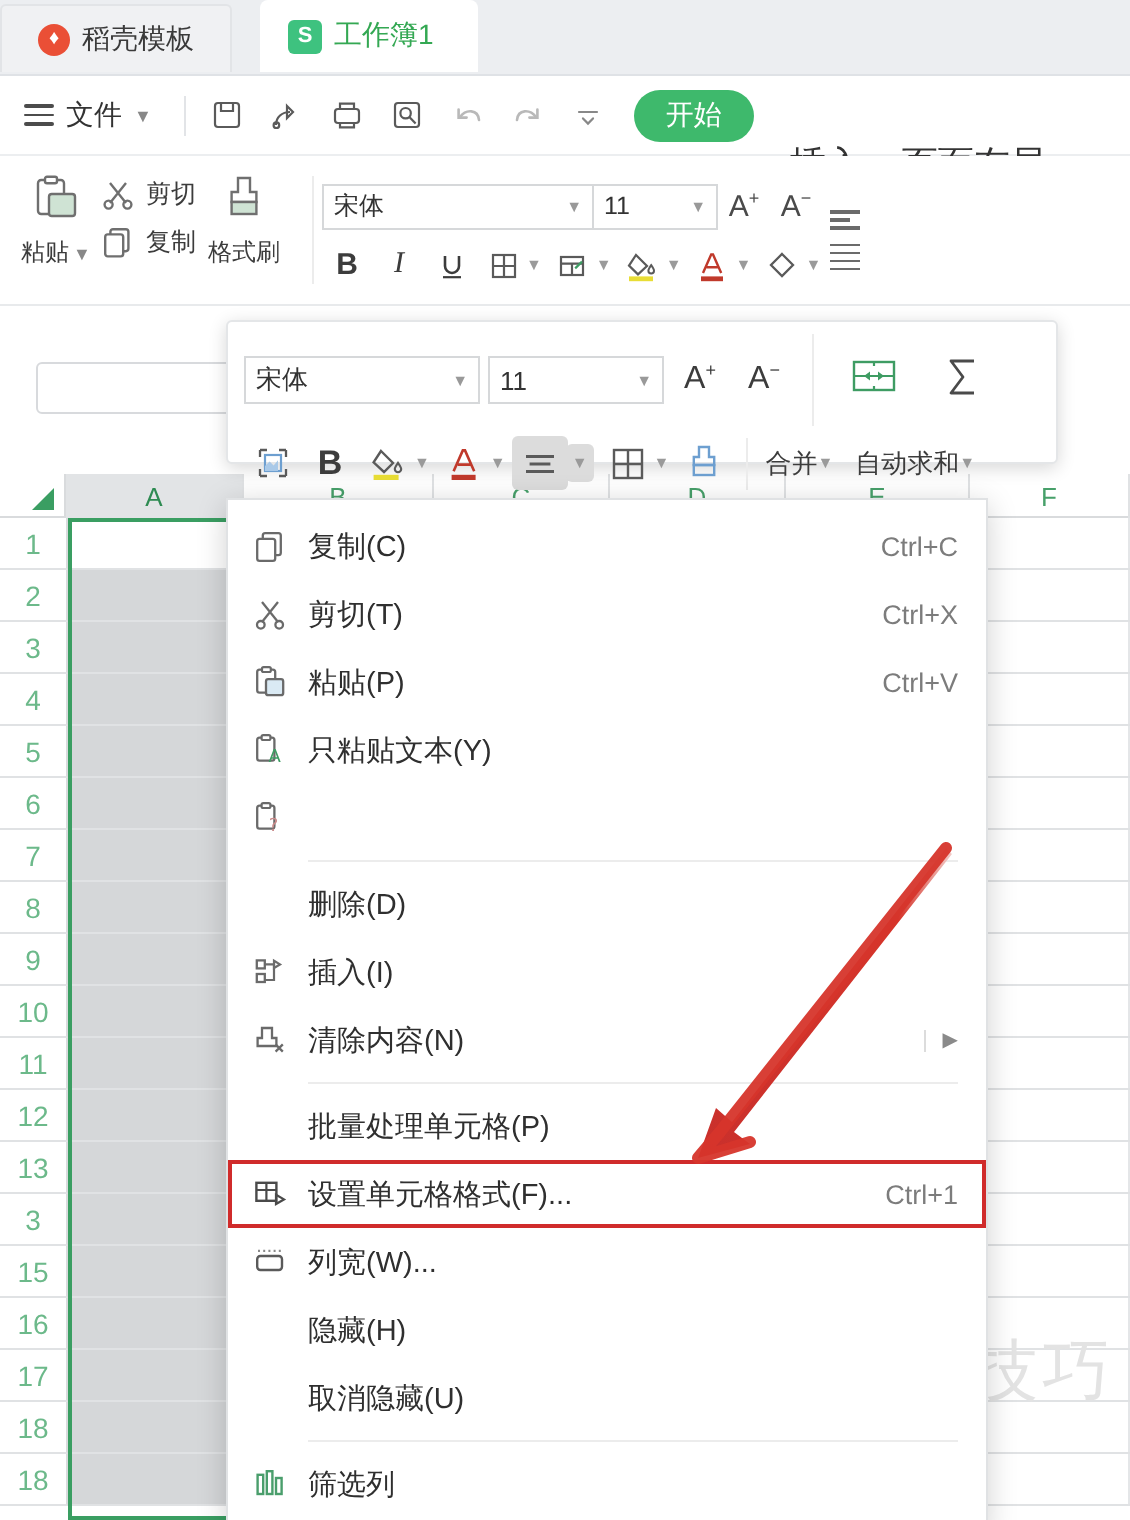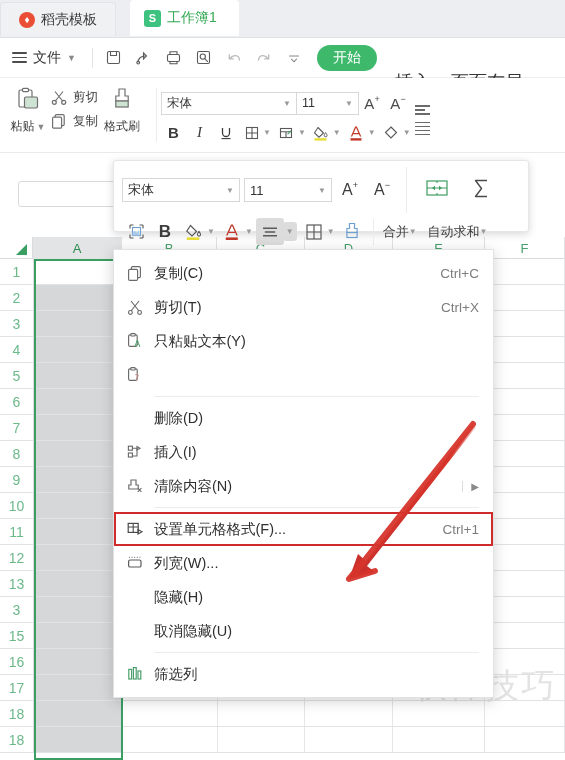--- a/index.html
+++ b/index.html
@@ -695,20 +695,31 @@
             <circle cx="4.4" cy="14.4" r="1.9" fill="none" stroke="#6a6a6a" stroke-width="1.15"></circle>
             <circle cx="13.6" cy="14.4" r="1.9" fill="none" stroke="#6a6a6a" stroke-width="1.15"></circle>
           </svg>
         </span>
         <span class="tx">剪切(T)</span>
         <span class="sc">Ctrl+X</span>
       </div>
       <div class="ci">
         <span class="ic">
           <svg width="18" height="18" viewBox="0 0 18 18">
+            <rect x="2.6" y="2.8" width="9" height="11.5" rx="1.2" fill="none" stroke="#6a6a6a" stroke-width="1.15"></rect>
+            <rect x="5" y="1.6" width="4.4" height="2.4" rx=".8" fill="#fff" stroke="#6a6a6a" stroke-width="1.1"></rect>
+            <rect x="7" y="7.6" width="8.6" height="8" rx="1.1" fill="#daeaf4" stroke="#6a6a6a" stroke-width="1.15"></rect>
+          </svg>
+        </span>
+        <span class="tx">粘贴(P)</span>
+        <span class="sc">Ctrl+V</span>
+      </div>
+      <div class="ci">
+        <span class="ic">
+          <svg width="18" height="18" viewBox="0 0 18 18">
             <rect x="2.6" y="2.8" width="8.6" height="11.5" rx="1.2" fill="none" stroke="#6a6a6a" stroke-width="1.15"></rect>
             <rect x="4.8" y="1.6" width="4.4" height="2.4" rx=".8" fill="#fff" stroke="#6a6a6a" stroke-width="1.1"></rect>
             <text x="8.2" y="15" font-size="9" fill="#3e9c63" font-family="DejaVu Sans">A</text>
           </svg>
         </span>
         <span class="tx">只粘贴文本(Y)</span>
       </div>
       <div class="ci">
         <span class="ic">
           <svg width="18" height="18" viewBox="0 0 18 18">
@@ -737,20 +748,23 @@
         <span class="ic">
           <svg width="18" height="18" viewBox="0 0 18 18">
             <path d="M5 3h5v5h2.2v4H2.8V8H5z" fill="none" stroke="#6a6a6a" stroke-width="1.15"></path>
             <path d="M11.8 11.2l3.6 3.6M15.4 11.2l-3.6 3.6" stroke="#6a6a6a" stroke-width="1.15"></path>
           </svg>
         </span>
         <span class="tx">清除内容(N)</span>
         <span class="sub">▶</span>
       </div>
       <div class="cdiv"></div>
+      <div class="ci noicon">
+        <span class="tx">批量处理单元格(P)</span>
+      </div>
       <div class="ci hl">
         <span class="ic">
           <svg width="18" height="18" viewBox="0 0 18 18">
             <rect x="2.2" y="3.4" width="10" height="9" fill="none" stroke="#4a4a4a" stroke-width="1.2"></rect>
             <path d="M2.2 7h10M7.2 3.4v9" stroke="#4a4a4a" stroke-width="1.1"></path>
             <path d="M12 9.4l4 2.3-4 2.3z" fill="none" stroke="#4a4a4a" stroke-width="1.1"></path>
           </svg>
         </span>
         <span class="tx">设置单元格格式(F)...</span>
         <span class="sc">Ctrl+1</span>

